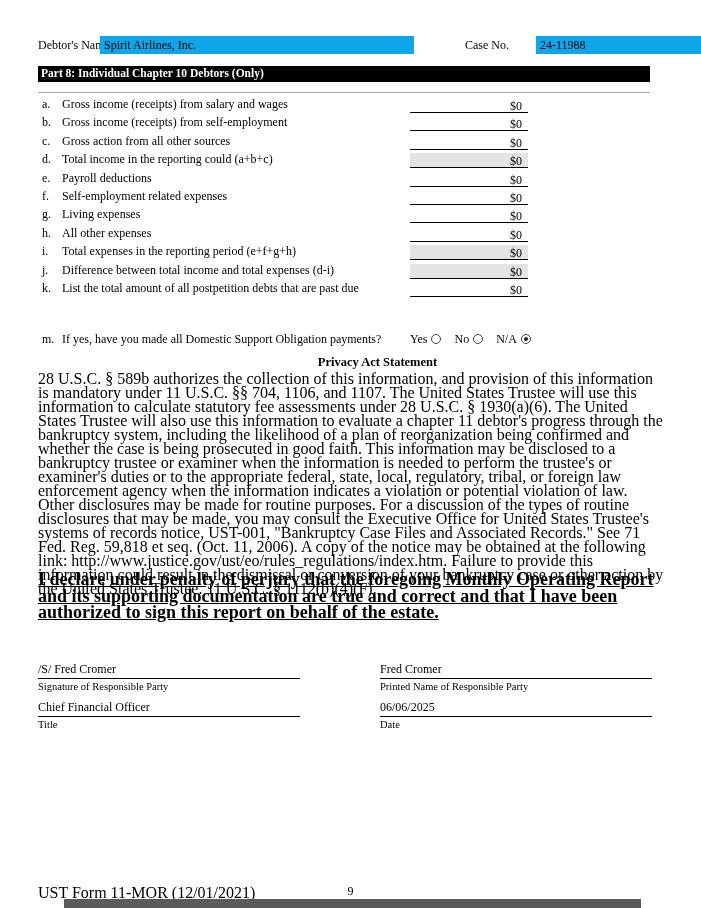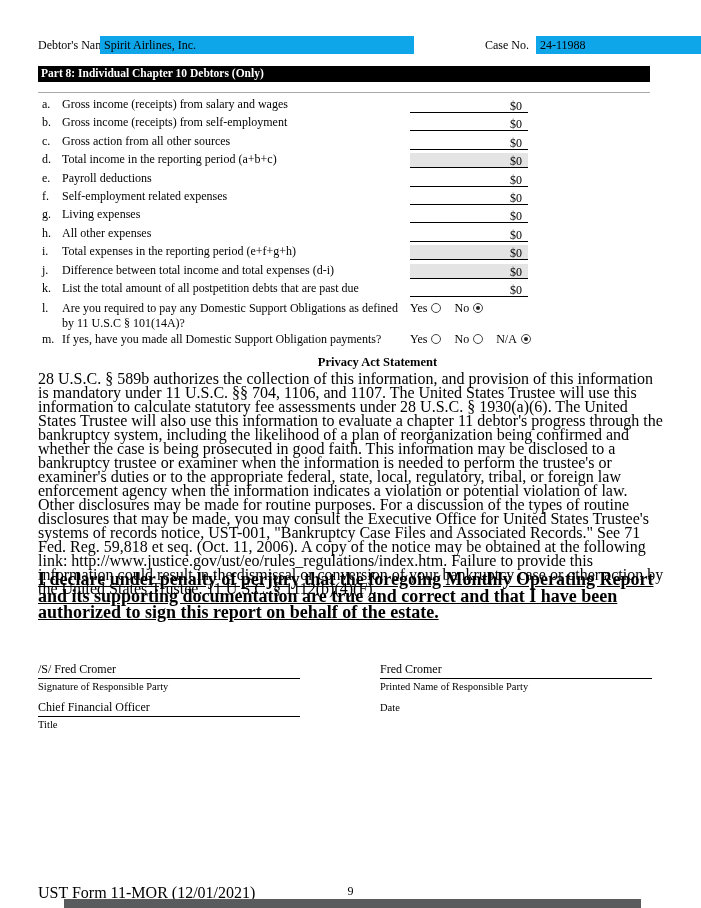--- a/index.html
+++ b/index.html
@@ -5,21 +5,21 @@
   * { margin:0; padding:0; box-sizing:border-box; }
   body { background:#ffffff; font-family:"Liberation Serif", serif; color:#000; }
   .page { position:relative; width:701px; height:908px; background:#fff; overflow:hidden; }
 
   
   .top-row { position:absolute; top:36px; left:38px; width:627px; height:19px; font-size:12px; }
   .top-label { position:absolute; top:2px; }
   .lbl-debtor { left:0; }
   .field { position:absolute; top:0; height:18px; background:#0ea5e9; font-size:12px; padding:2px 4px 0 4px; }
   .fld-debtor { left:62px; width:314px; }
-  .lbl-case { left:447px; }
+  .lbl-case { left:427px; }
   .fld-case { left:498px; width:167px; }
 
   
   .part8-bar { position:absolute; top:66px; left:38px; width:612px; height:16px; background:#000;
                color:#fff; font-weight:bold; font-size:11.5px; padding:1px 0 0 3px; }
   .part8-hairline { position:absolute; top:82px; left:38px; width:612px; height:11px; border-bottom:1px solid #aaa; }
 
   
   .rows { position:absolute; top:97px; left:38px; width:627px; }
   .frow { position:relative; height:18.4px; font-size:12px; }
@@ -95,21 +95,21 @@
           <span class="amount">$0</span>
         </span>
     </div>
     <div class="frow">
       <span class="letter">c.</span><span class="rlabel">Gross action from all other sources</span>
       <span class="rvalue">
           <span class="amount">$0</span>
         </span>
     </div>
     <div class="frow">
-      <span class="letter">d.</span><span class="rlabel">Total income in the reporting period (a+b+c)</span>
+      <span class="letter">d.</span><span class="rlabel">Total income in the reporting could (a+b+c)</span>
       <span class="rvalue shaded">
           <span class="amount">$0</span>
         </span>
     </div>
     <div class="frow">
       <span class="letter">e.</span><span class="rlabel">Payroll deductions</span>
       <span class="rvalue">
           <span class="amount">$0</span>
         </span>
     </div>
@@ -144,27 +144,20 @@
         </span>
     </div>
     <div class="frow">
       <span class="letter">k.</span><span class="rlabel">List the total amount of all postpetition debts that are past due</span>
       <span class="rvalue">
           <span class="amount">$0</span>
         </span>
     </div>
   </div>
 
-  <div class="qrow q-l">
-    <span class="letter">l.</span><span class="qlabel">Are you required to pay any Domestic Support Obligations as defined by 11 U.S.C § 101(14A)?</span>
-    <span class="opts">
-      <span class="opt"><span>Yes</span><span class="radio"></span></span>
-      <span class="opt"><span>No</span><span class="radio checked"></span></span>
-    </span>
-  </div>
 
   <div class="qrow q-m">
     <span class="letter">m.</span><span class="qlabel">If yes, have you made all Domestic Support Obligation payments?</span>
     <span class="opts">
       <span class="opt"><span>Yes</span><span class="radio"></span></span>
       <span class="opt"><span>No</span><span class="radio"></span></span>
       <span class="opt"><span>N/A</span><span class="radio checked"></span></span>
     </span>
   </div>
 
@@ -179,20 +172,21 @@
   </div>
   <div class="sig-cell sig3">
     <div class="sig-value">Chief Financial Officer</div>
     <div class="sig-label">Title</div>
   </div>
   <div class="sig-cell sig2">
     <div class="sig-value">Fred Cromer</div>
     <div class="sig-label">Printed Name of Responsible Party</div>
   </div>
   <div class="sig-cell sig4">
+    <div class="sig-value">06/06/2025</div>
     <div class="sig-label">Date</div>
   </div>
 
   <div class="footer-form">UST Form 11-MOR (12/01/2021)</div>
   <div class="footer-page">9</div>
 
   <div class="page-edge"></div>
 
 </div>
 

